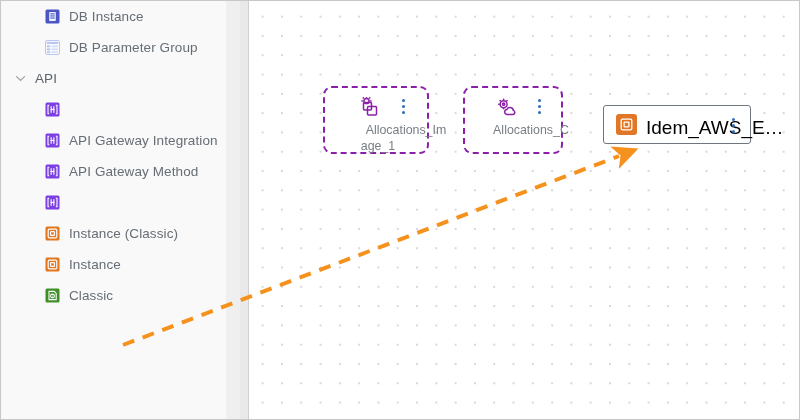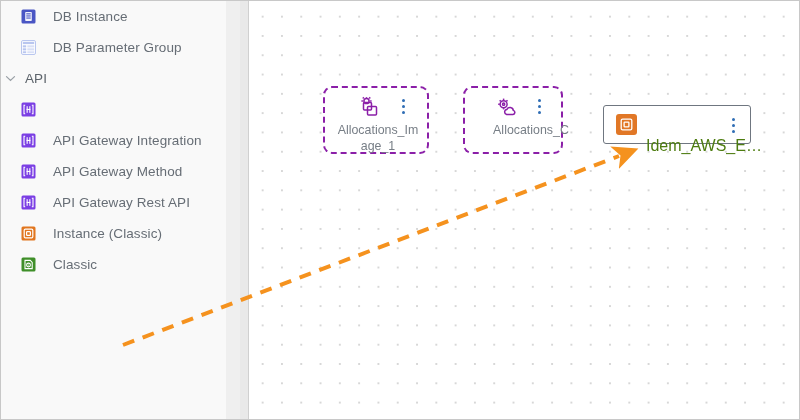--- a/index.html
+++ b/index.html
@@ -17,22 +17,22 @@
   
   #sidebar{
     position:absolute;left:0;top:0;width:225px;height:420px;
     background:#f9f9f9;overflow:hidden;
   }
   .tree{position:absolute;left:0;top:0;width:225px;}
   .tree-row{
     position:relative;height:31px;display:flex;align-items:center;
     box-sizing:border-box;white-space:nowrap;
   }
-  .tree-row.group{padding-left:0;}
-  .tree-row.leaf{padding-left:20px;gap:8px;}
+  .tree-row.group{padding-left:10px;}
+  .tree-row.leaf{padding-left:44px;}
   .chev{
     width:18px;height:18px;flex:0 0 18px;margin-right:6px;
     display:flex;align-items:center;justify-content:center;
   }
   .chev svg{display:block;}
   .ricon{
     width:15px;height:15px;flex:0 0 15px;margin-right:9px;
     border-radius:2px;position:relative;display:block;
   }
   .ricon svg{display:block;width:15px;height:15px;}
@@ -99,21 +99,21 @@
     font-size:12.4px;line-height:16.5px;color:#777e86;
     letter-spacing:0px;
   }
 
   
   .n3-badge{
     position:absolute;width:21px;height:21px;border-radius:3px;
     background:#e17726;display:flex;align-items:center;justify-content:center;
   }
   .n3-label{
-    position:absolute;font-size:16px;color:#4d7c0f;white-space:nowrap;margin-top:20px;
+    position:absolute;font-size:19px;color:#000000;white-space:nowrap;
   }
 
   
   #arrow-layer{position:absolute;left:0;top:0;width:800px;height:420px;pointer-events:none;}
 </style>
 </head>
 <body>
 
 <div id="app">
 
@@ -196,31 +196,40 @@
           <span class="ricon">
             <svg viewBox="0 0 15 15">
               <rect x="0.5" y="0.5" width="14" height="14" rx="1.5" fill="#7b3fe4"></rect>
               <path d="M4.2 3.2 L3 3.2 L3 11.8 L4.2 11.8" fill="none" stroke="#fff" stroke-width="1.1"></path>
               <path d="M10.8 3.2 L12 3.2 L12 11.8 L10.8 11.8" fill="none" stroke="#fff" stroke-width="1.1"></path>
               <rect x="5.6" y="4.2" width="1.1" height="6.6" fill="#fff"></rect>
               <rect x="8.3" y="4.2" width="1.1" height="6.6" fill="#fff"></rect>
               <rect x="5.6" y="6.9" width="3.8" height="1.1" fill="#fff"></rect>
             </svg>
           </span>
-          <span class="tlabel">API Gateway Rest API</span>
         </div>
         <div class="tree-row leaf">
           <span class="ricon">
             <svg viewBox="0 0 15 15">
               <rect x="0.5" y="0.5" width="14" height="14" rx="1.5" fill="#e1761f"></rect>
               <rect x="3.2" y="3.2" width="8.6" height="8.6" rx="1.1" fill="none" stroke="#fff" stroke-width="1.2"></rect>
               <rect x="5.6" y="5.6" width="3.8" height="3.8" rx="0.6" fill="none" stroke="#fff" stroke-width="1.2"></rect>
             </svg>
           </span>
           <span class="tlabel">Instance (Classic)</span>
+        </div>
+        <div class="tree-row leaf">
+          <span class="ricon">
+            <svg viewBox="0 0 15 15">
+              <rect x="0.5" y="0.5" width="14" height="14" rx="1.5" fill="#e1761f"></rect>
+              <rect x="3.2" y="3.2" width="8.6" height="8.6" rx="1.1" fill="none" stroke="#fff" stroke-width="1.2"></rect>
+              <rect x="5.6" y="5.6" width="3.8" height="3.8" rx="0.6" fill="none" stroke="#fff" stroke-width="1.2"></rect>
+            </svg>
+          </span>
+          <span class="tlabel">Instance</span>
         </div>
         <div class="tree-row leaf">
           <span class="ricon">
             <svg viewBox="0 0 15 15">
               <rect x="0.5" y="0.5" width="14" height="14" rx="1.5" fill="#3f8f29"></rect>
               <path d="M4 3.4 h5.2 l2 2 v6.2 h-7.2 z" fill="none" stroke="#fff" stroke-width="1.1"></path>
               <circle cx="7.5" cy="8" r="1.9" fill="none" stroke="#fff" stroke-width="1.1"></circle>
               <circle cx="7.5" cy="8" r="0.5" fill="#fff"></circle>
             </svg>
           </span>
@@ -249,21 +258,21 @@
             <line x1="6.8" y1="2.4" x2="5.8" y2="1.4"></line>
             <line x1="12.2" y1="2.4" x2="13.3" y2="1.4"></line>
           </g>
         </svg>
       </span>
       <span class="node-dots" style="left:72px;top:11px;">
         <i></i>
           <i></i>
           <i></i>
       </span>
-      <span class="node-label" style="left:0;top:34px;width:106px;">Allocations_Im</span>
+      <span class="node-label" style="left:0;top:34px;width:106px;padding-left:28px;">Allocations_Im</span>
       <span class="node-label" style="left:0;top:50px;width:106px;">age_1</span>
     </div>
 
     <div class="node dashed" id="n2" style="left:214px;top:85px;width:100px;height:68px;">
       <span class="node-icon" style="left:29px;top:8px;">
         <svg width="26" height="24" viewBox="0 0 26 24">
           <g fill="none" stroke="#8b1fa8" stroke-width="1.5">
             <circle cx="9.6" cy="8.2" r="3.5"></circle>
             <circle cx="9.6" cy="8.2" r="1.1"></circle>
             <line x1="9.6" y1="2.6" x2="9.6" y2="4.3"></line>

